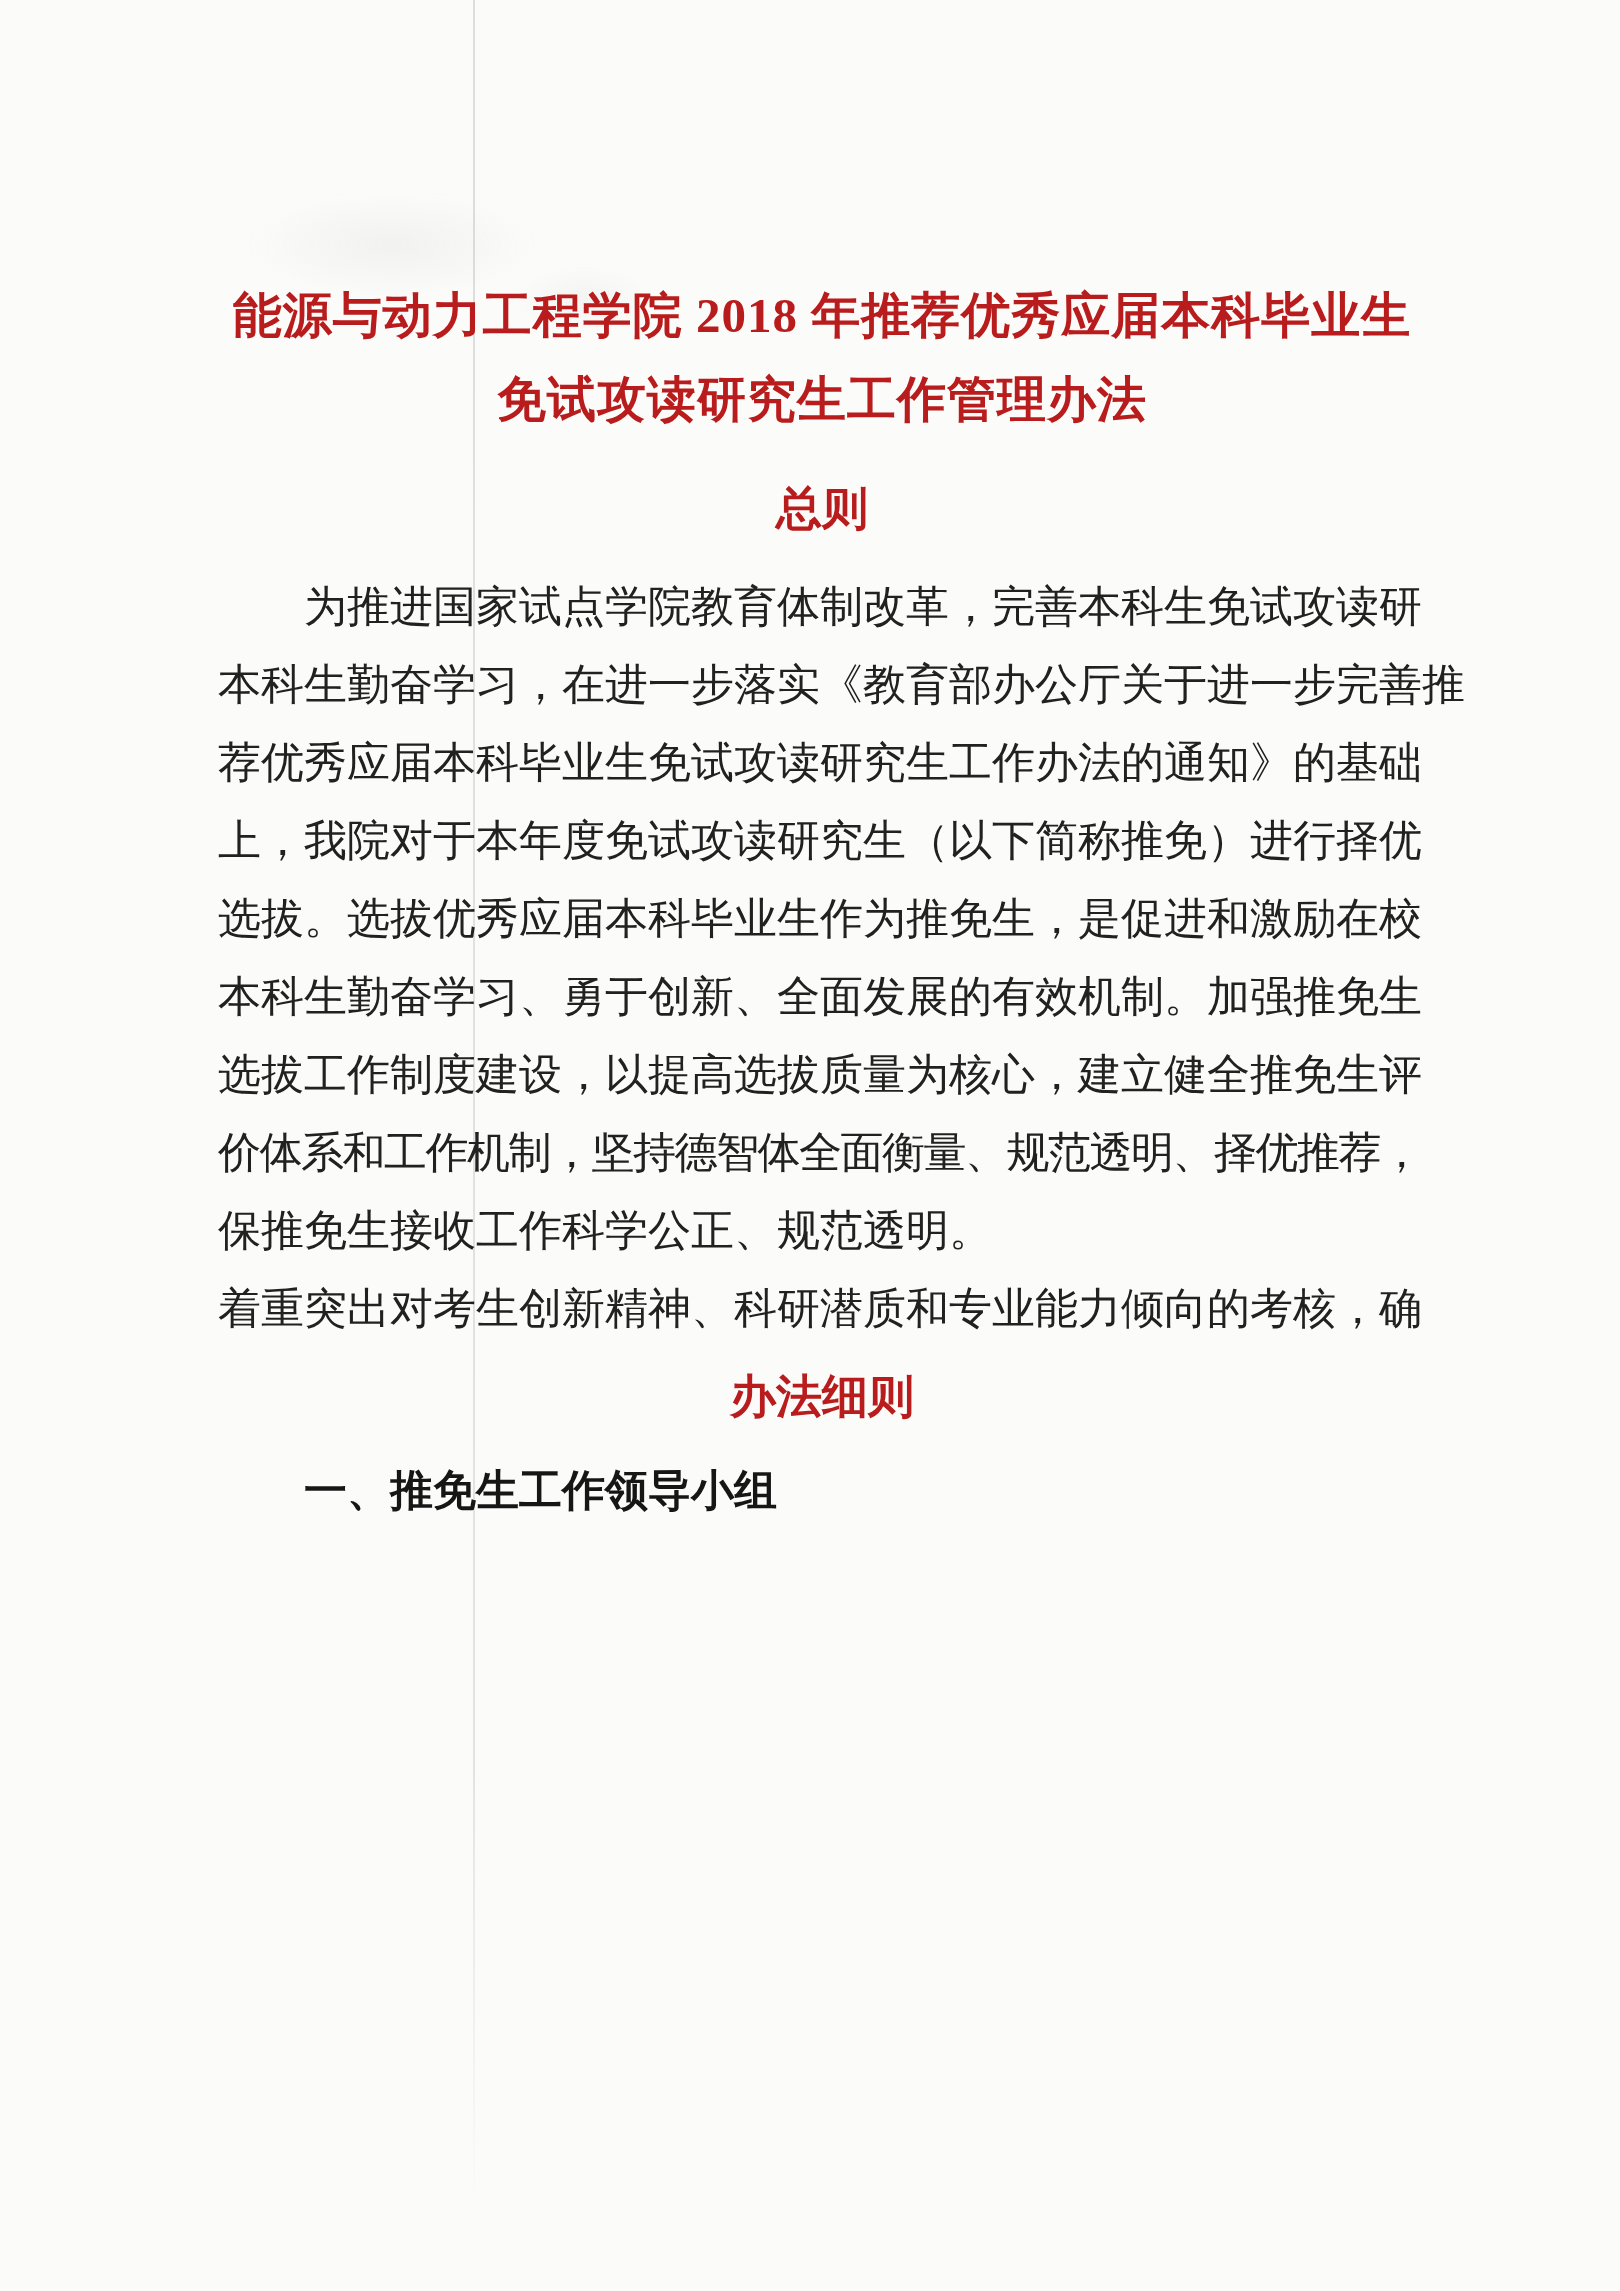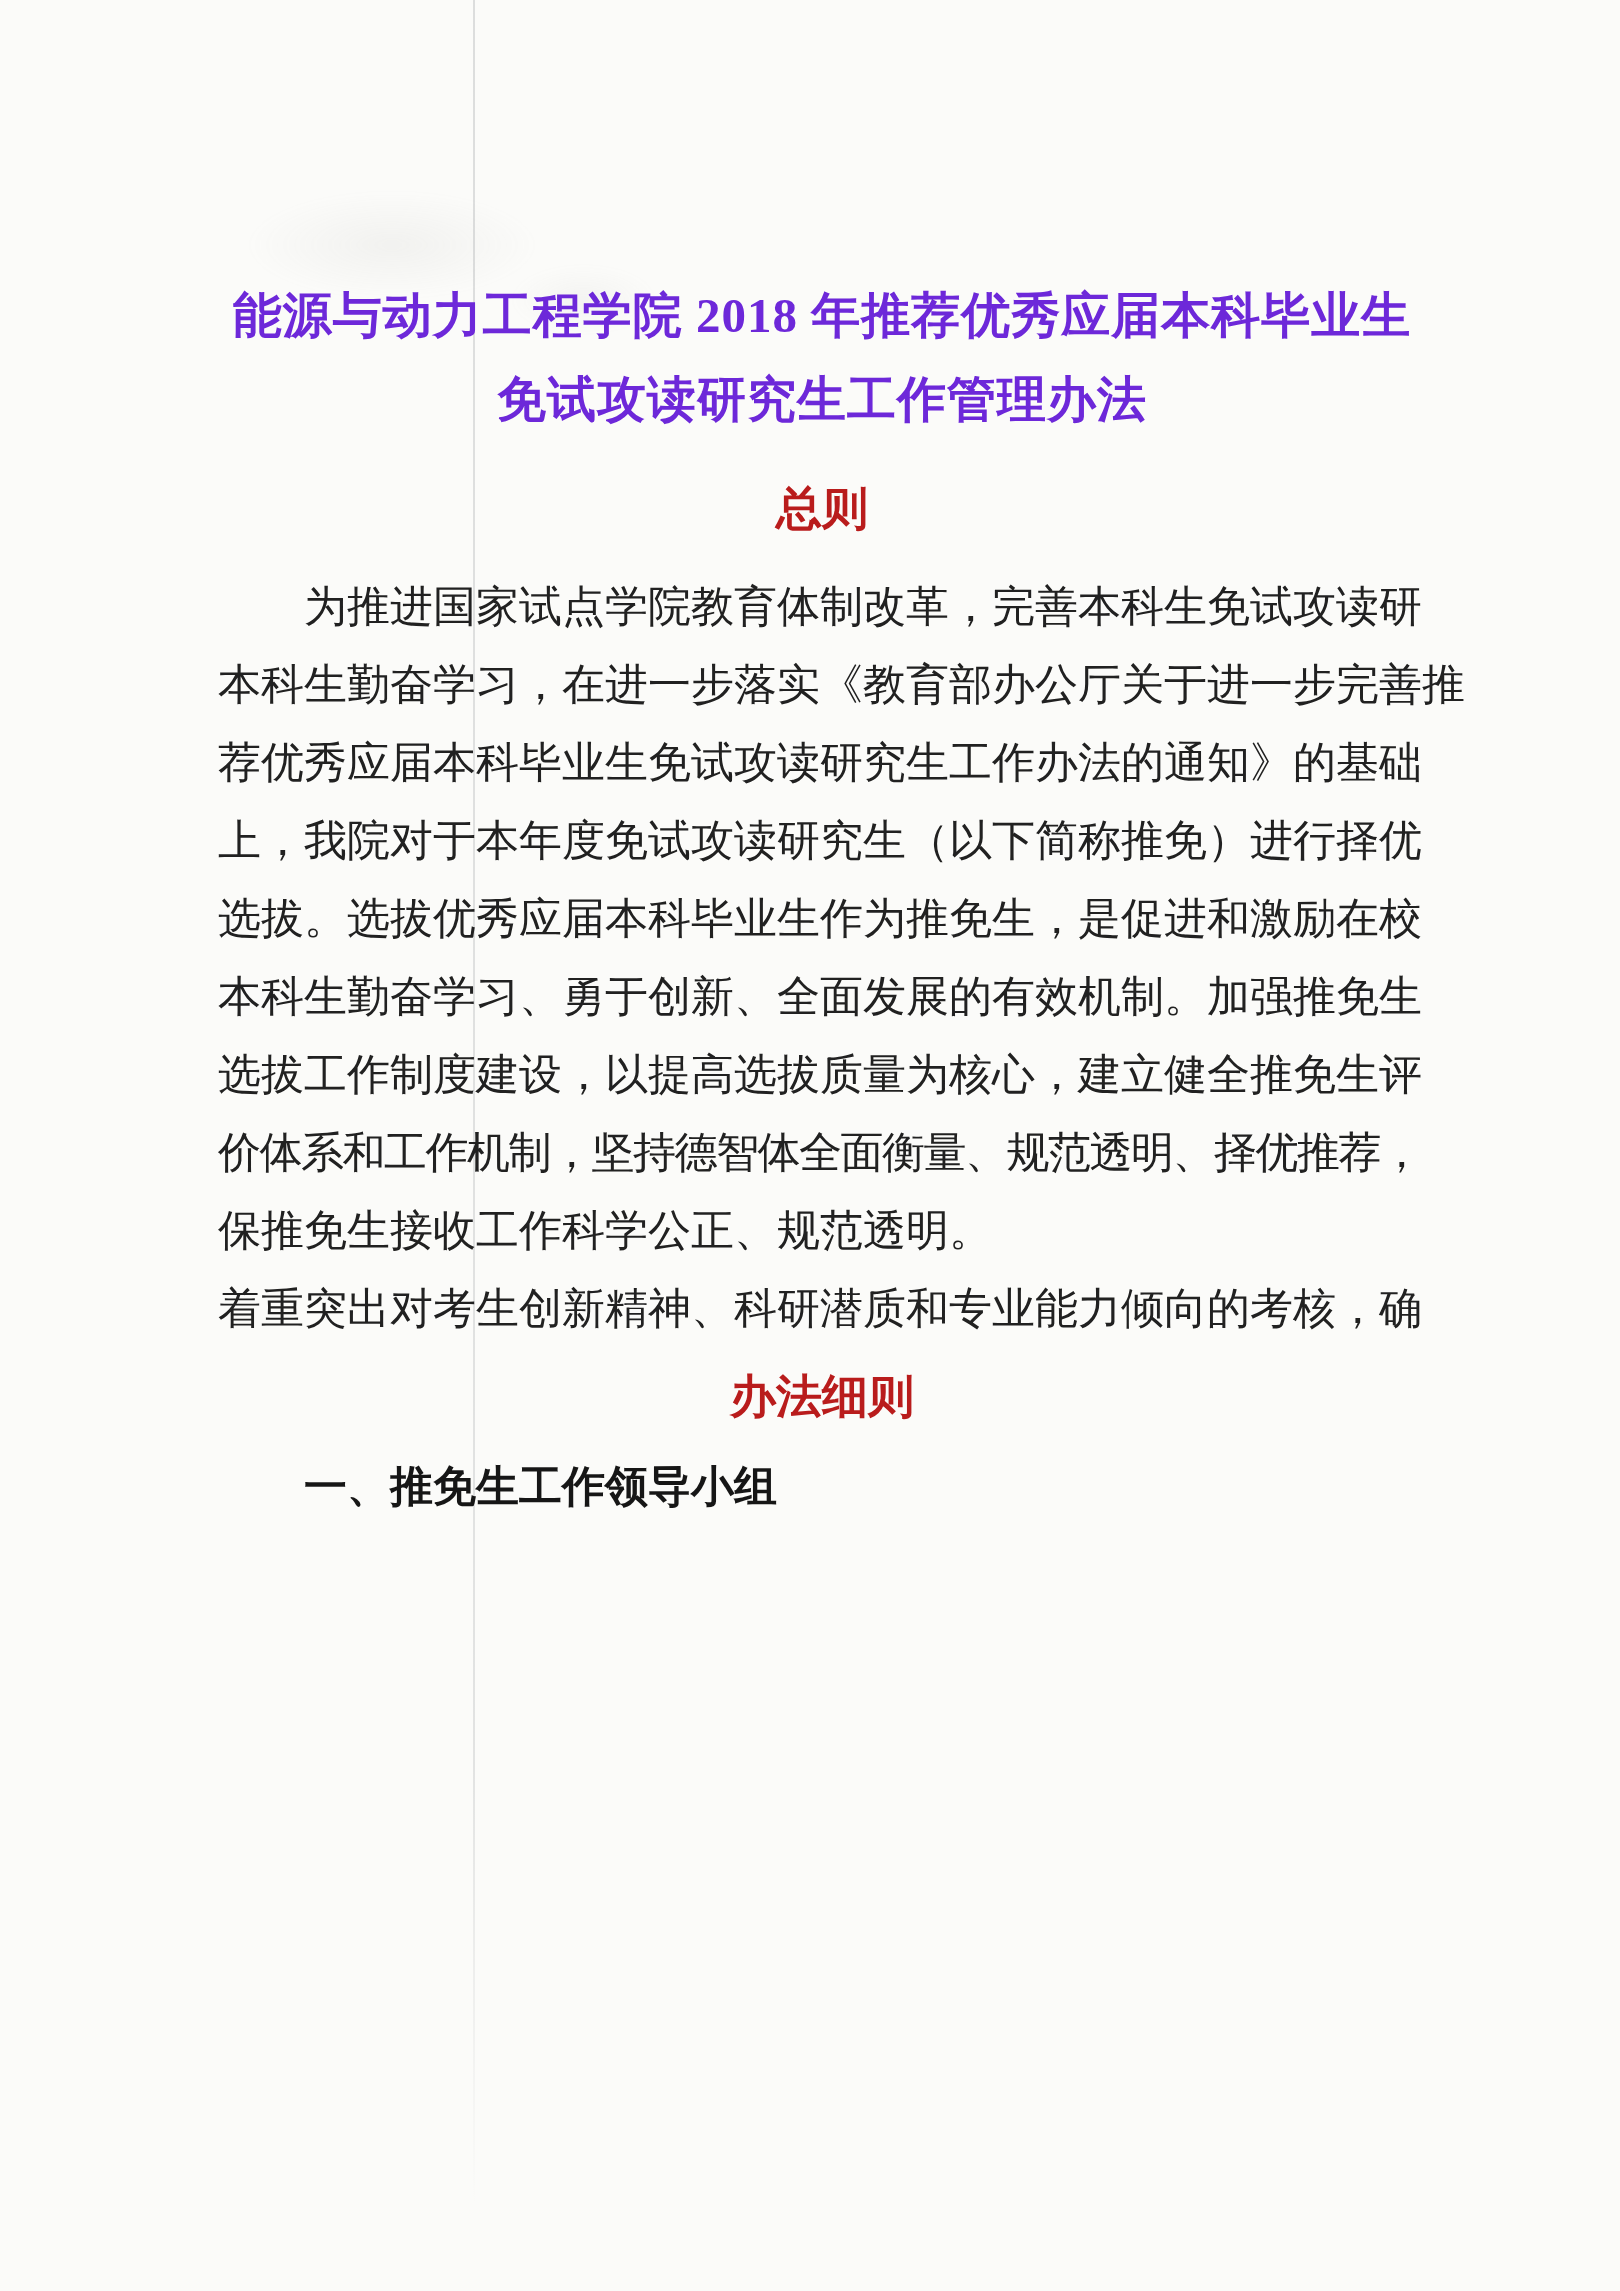--- a/index.html
+++ b/index.html
@@ -51,21 +51,21 @@
     left: 218px;
     top: 0;
     width: 1208px;
   }
   .doc-title {
     margin: 274px 0 0 0;
     text-align: center;
     font-weight: bold;
     font-size: 49px;
     line-height: 84px;
-    color: #6d28d9;
+    color: #b91c1c;
     letter-spacing: 1px;
   }
   .heading-center {
     margin-top: 32px;
     text-align: center;
     font-family: "Liberation Sans", "DejaVu Sans", sans-serif;
     font-weight: bold;
     font-size: 46px;
     line-height: 69px;
     color: #b91c1c;
@@ -83,21 +83,21 @@
     color: #212121;
   }
   .indent {
     text-indent: 2em;
   }
   .tight {
     letter-spacing: -1.5px;
   }
   .sub-heading {
     margin-top: 19.6px;
-    font-family: Liberation Mono, monospace;
+    font-family: Liberation Sans, sans-serif;
     font-weight: bold;
     font-size: 43px;
     line-height: 78px;
     text-indent: 2em;
     color: #161616;
     white-space: nowrap;
   }
   .roster {
     margin: 0;
   }

